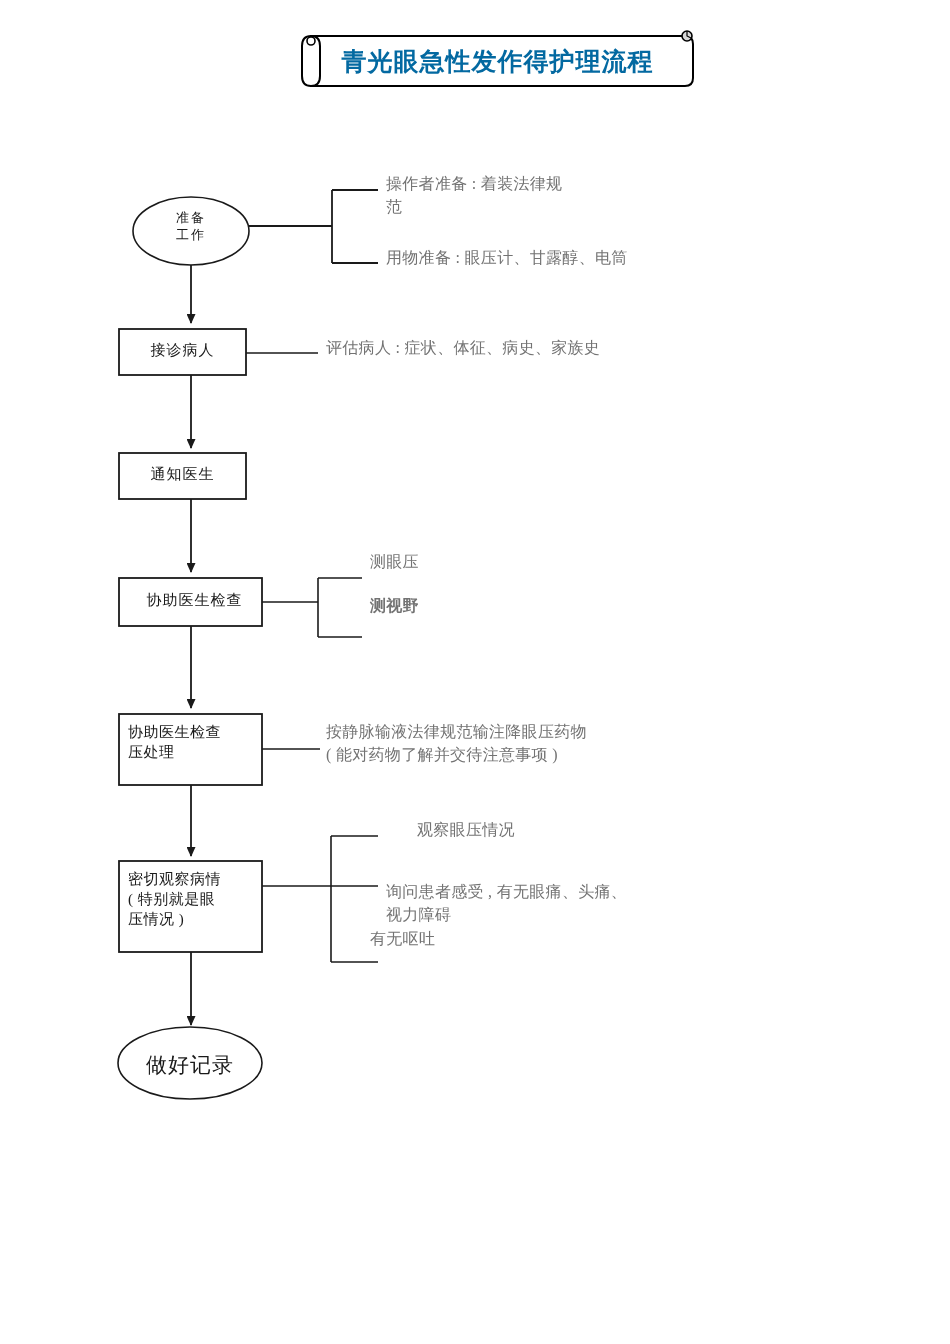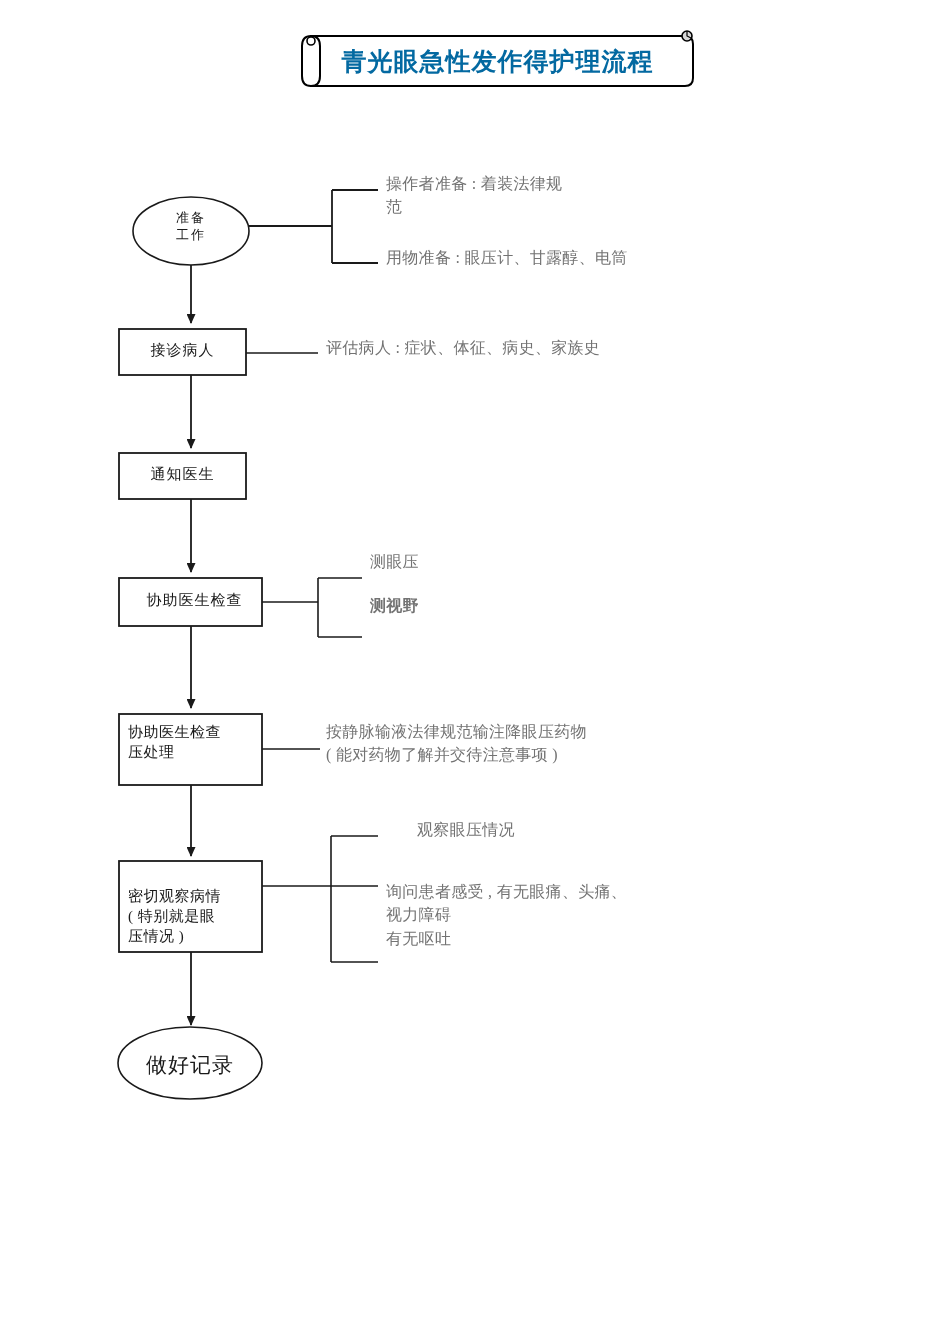--- a/index.html
+++ b/index.html
@@ -170,21 +170,21 @@
 
 <div class="node-label box-label-center" style="left:119px; top:341px; width:127px;">接诊病人</div>
 
 <div class="node-label box-label-center" style="left:119px; top:465px; width:127px;">通知医生</div>
 
 <div class="node-label box-label-center" style="left:119px; top:591px; width:151px;">协助医生检查</div>
 
 <div class="node-label box-label-left" style="left:128px; top:723px; width:128px;">协助医生检查
 压处理</div>
 
-<div class="node-label box-label-justify" style="left:128px; top:870px; width:124px;margin-top:17px;">密切观察病情
+<div class="node-label box-label-justify" style="left:128px; top:870px; width:124px;">密切观察病情
 ( 特别就是眼
 压情况 )</div>
 
 <div class="node-label box-label-center" style="left:118px; top:1052px; width:144px; font-size:21px; letter-spacing:1px;">做好记录</div>
 
 <div class="annotation" style="left:386px; top:172px; width:280px;">操作者准备 : 着装法律规
 范</div>
 
 <div class="annotation" style="left:386px; top:246px; width:320px;">用物准备 : 眼压计、甘露醇、电筒</div>
 
@@ -195,13 +195,13 @@
 <div class="annotation" style="left:370px; top:594px; width:200px;font-weight:bold;">测视野</div>
 
 <div class="annotation" style="left:326px; top:720px; width:400px;">按静脉输液法律规范输注降眼压药物
 ( 能对药物了解并交待注意事项 )</div>
 
 <div class="annotation" style="left:386px; top:818px; width:300px;margin-left:31px;">观察眼压情况</div>
 
 <div class="annotation" style="left:386px; top:880px; width:300px;">询问患者感受 , 有无眼痛、头痛、
 视力障碍</div>
 
-<div class="annotation" style="left:386px; top:927px; width:200px;">有无呕吐</div>
+<div class="annotation" style="left:370px; top:927px; width:200px;">有无呕吐</div>
 
 </body></html>

